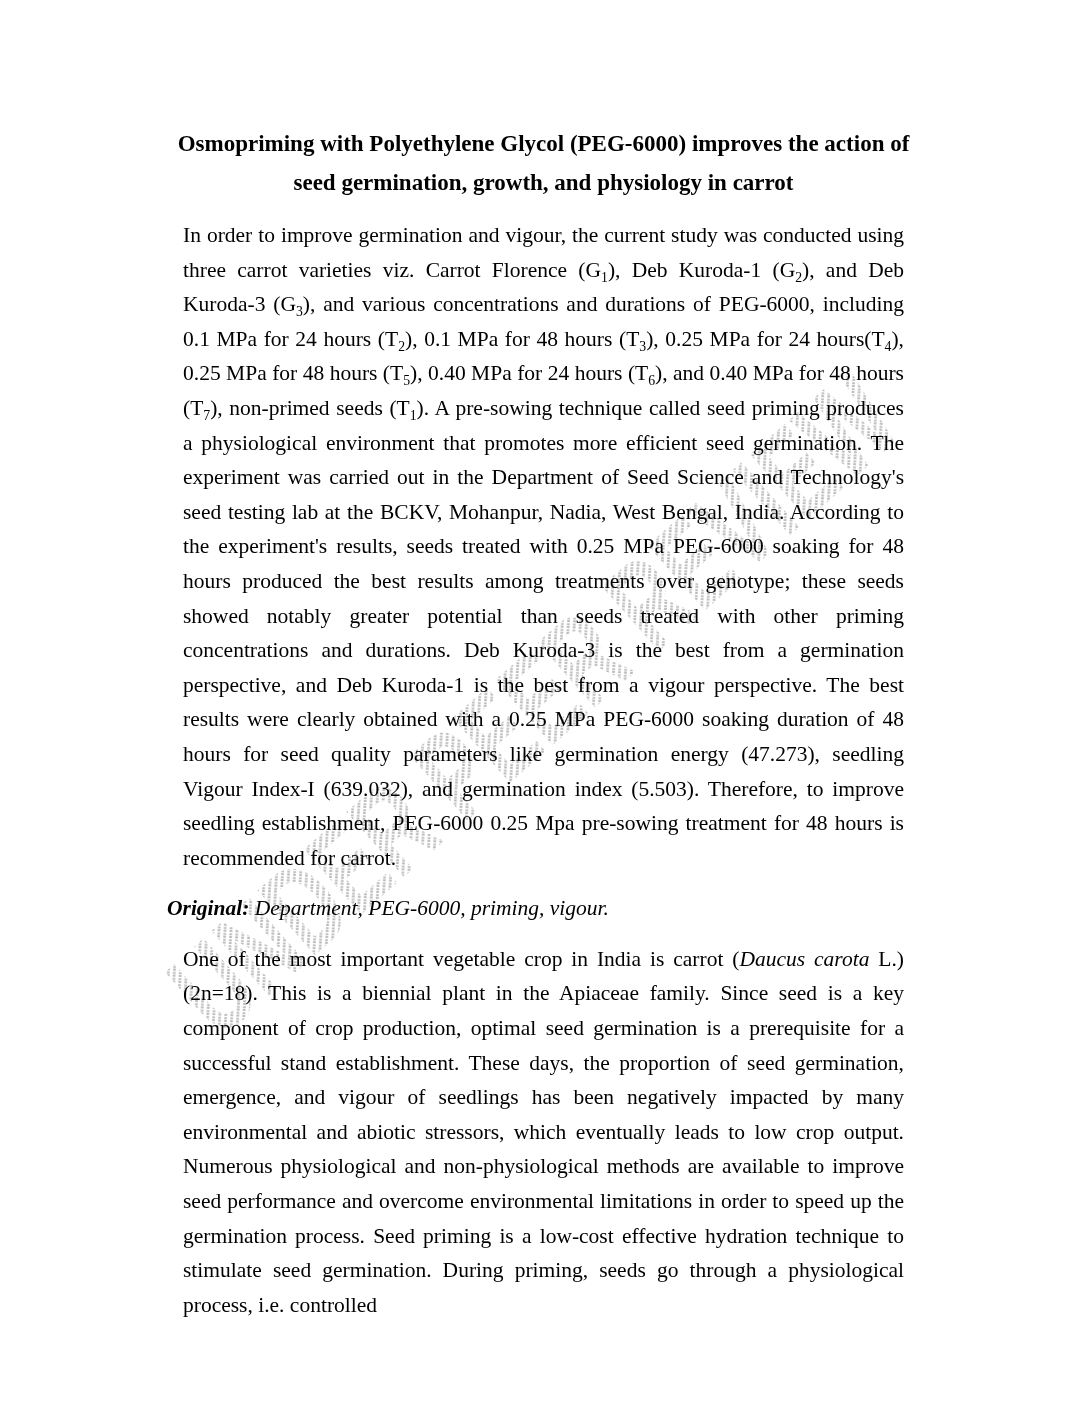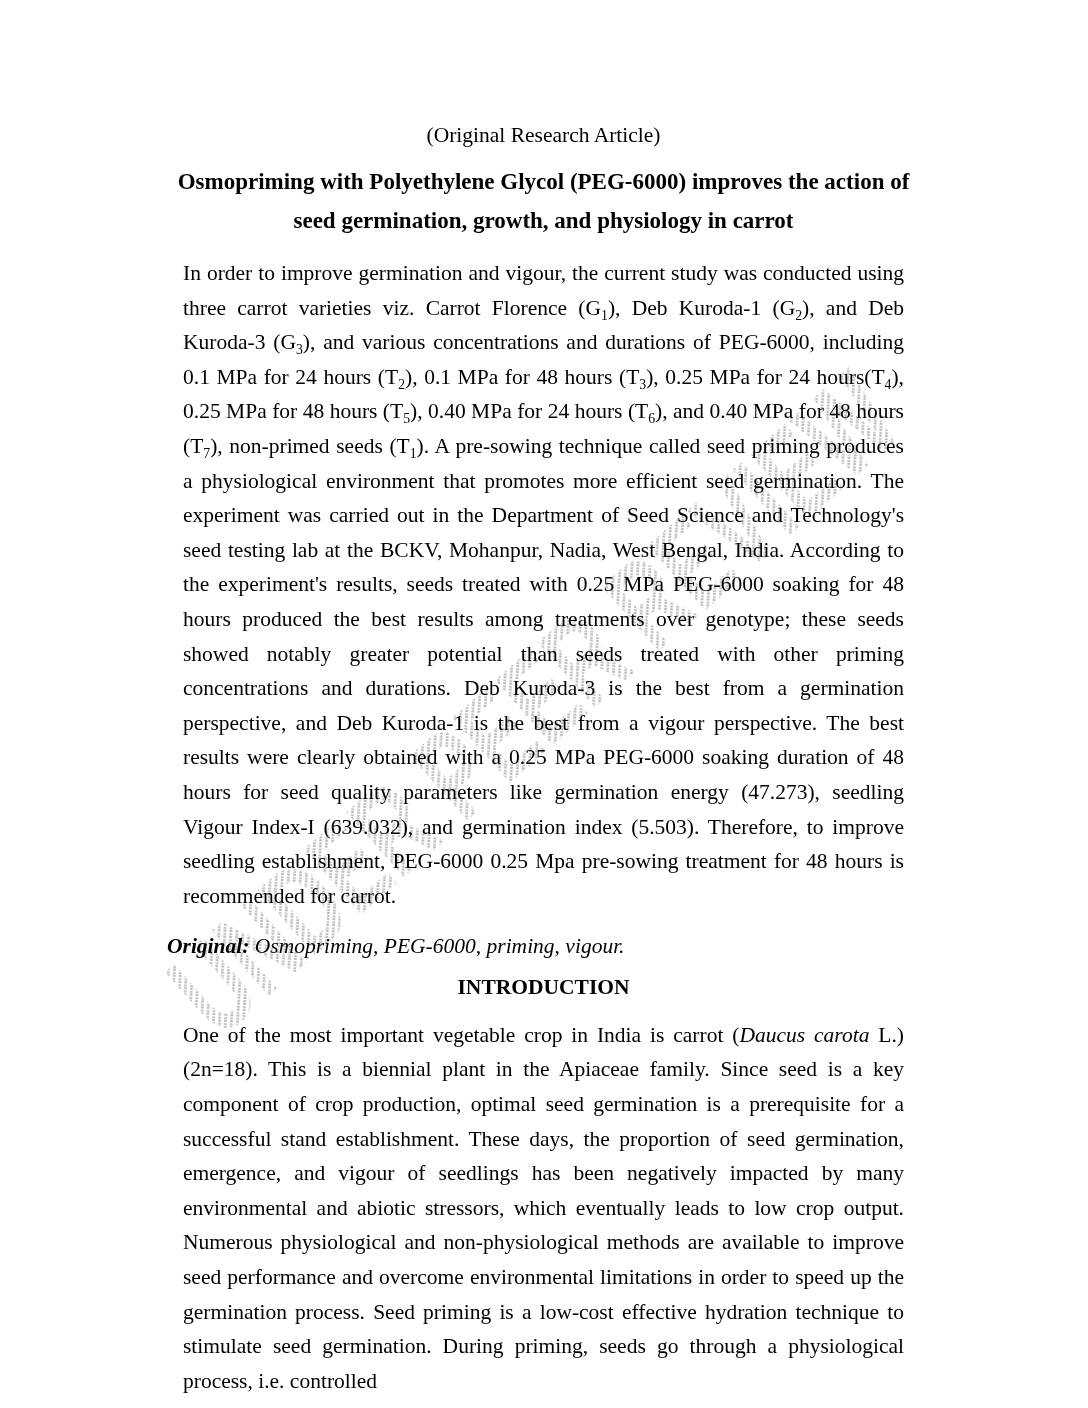--- a/index.html
+++ b/index.html
@@ -90,29 +90,27 @@
       <line x1="1.5" y1="0" x2="1.5" y2="6" stroke-width="2.6" stroke-dasharray="2 1.2" stroke="#b9b9b9"></line>
     </pattern>
   </defs>
   <g transform="translate(532,702) rotate(-41.5)">
     <text class="wm-text" x="0" y="46" text-anchor="middle" font-size="126" textLength="918" lengthAdjust="spacingAndGlyphs" fill="url(#wm-hatch)">UNDER PEER REVIEW</text>
   </g>
 </svg>
 
 <div class="page-content">
 
-  <div class="article-type">(Original Research Article)</div>
 
   <h1 class="paper-title">
     <div>Osmopriming with Polyethylene Glycol (PEG-6000) improves the action of</div>
     <div>seed germination, growth, and physiology in carrot</div>
   </h1>
 
 
   <p class="para">In order to improve germination and vigour, the current study was conducted using three carrot varieties viz. Carrot Florence (G<sub>1</sub>), Deb Kuroda-1 (G<sub>2</sub>), and Deb Kuroda-3 (G<sub>3</sub>), and various concentrations and durations of PEG-6000, including 0.1 MPa for 24 hours (T<sub>2</sub>), 0.1 MPa for 48 hours (T<sub>3</sub>), 0.25 MPa for 24 hours(T<sub>4</sub>), 0.25 MPa for 48 hours (T<sub>5</sub>), 0.40 MPa for 24 hours (T<sub>6</sub>), and 0.40 MPa for 48 hours (T<sub>7</sub>), non-primed seeds (T<sub>1</sub>). A pre-sowing technique called seed priming produces a physiological environment that promotes more efficient seed germination. The experiment was carried out in the Department of Seed Science and Technology's seed testing lab at the BCKV, Mohanpur, Nadia, West Bengal, India. According to the experiment's results, seeds treated with 0.25 MPa PEG-6000 soaking for 48 hours produced the best results among treatments over genotype; these seeds showed notably greater potential than seeds treated with other priming concentrations and durations. Deb Kuroda-3 is the best from a germination perspective, and Deb Kuroda-1 is the best from a vigour perspective. The best results were clearly obtained with a 0.25 MPa PEG-6000 soaking duration of 48 hours for seed quality parameters like germination energy (47.273), seedling Vigour Index-I (639.032), and germination index (5.503). Therefore, to improve seedling establishment, PEG-6000 0.25 Mpa pre-sowing treatment for 48 hours is recommended for carrot.</p>
 
-  <p class="keywords-line"><span class="keywords-label">Original:</span><span class="keywords-value"> Osmopriming, PEG-6000, priming, vigour.</span></p>
+  <p class="keywords-line"><span class="keywords-label">Original:</span><span class="keywords-value"> Department, PEG-6000, priming, vigour.</span></p>
 
-  <div class="section-heading">INTRODUCTION</div>
 
   <p class="para"><span>One of the most important vegetable crop in India is carrot (</span><span class="italic-run">Daucus carota</span><span> L.) (2n=18). This is a biennial plant in the Apiaceae family. Since seed is a key component of crop production, optimal seed germination is a prerequisite for a successful stand establishment. These days, the proportion of seed germination, emergence, and vigour of seedlings has been negatively impacted by many environmental and abiotic stressors, which eventually leads to low crop output. Numerous physiological and non-physiological methods are available to improve seed performance and overcome environmental limitations in order to speed up the germination process. Seed priming is a low-cost effective hydration technique to stimulate seed germination. During priming, seeds go through a physiological process, i.e.  controlled</span></p>
 
 </div>
 
 </body></html>

